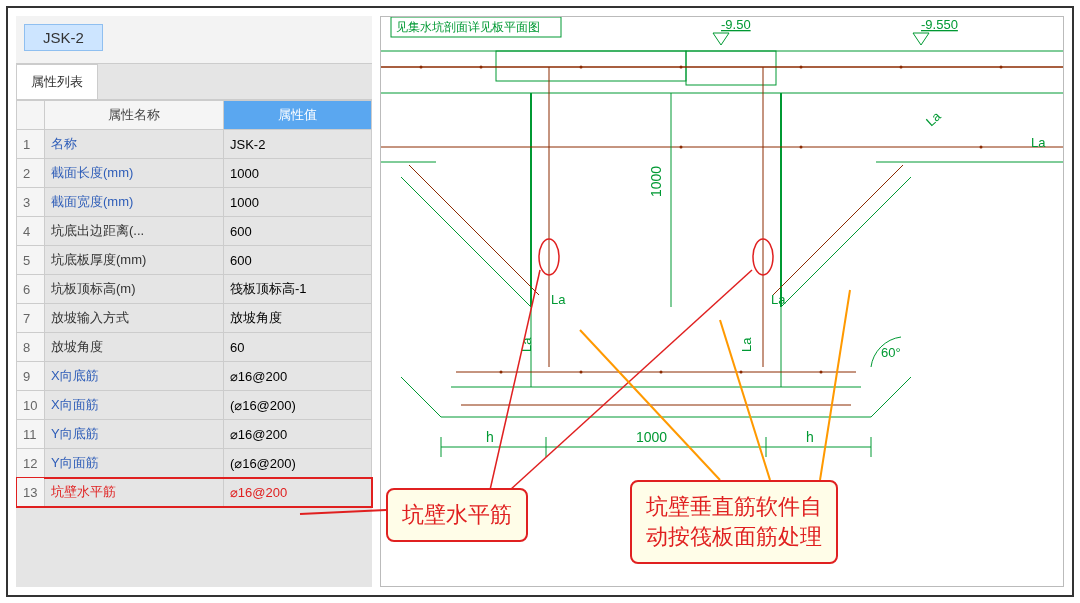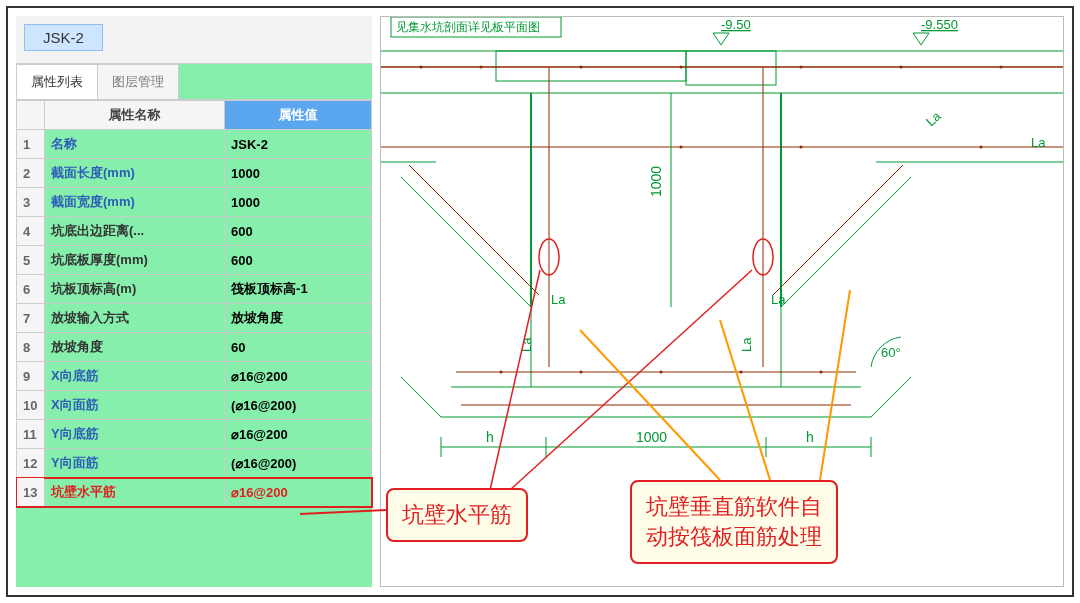--- a/index.html
+++ b/index.html
@@ -1,25 +1,25 @@
 <!DOCTYPE html>
 <html><head>
   <meta charset="utf-8">
   <style>
     *{box-sizing:border-box;margin:0;padding:0;}
     body{font-family:"Microsoft YaHei","SimSun",Arial,sans-serif;font-size:13px;background:#fff;width:1080px;height:603px;position:relative;}
     .frame{position:absolute;left:6px;top:6px;width:1068px;height:591px;border:2px solid #333;}
-    .left-panel{position:absolute;left:8px;top:8px;width:356px;bottom:8px;background:#86efac;}
+    .left-panel{position:absolute;left:8px;top:8px;width:356px;bottom:8px;background:#e5e5e5;}
     .name-bar{height:48px;background:#f3f3f3;padding:8px;border-bottom:1px solid #ccc;}
     .name-sel{display:inline-block;background:#cde5ff;border:1px solid #8fbff0;padding:4px 18px;font-size:15px;color:#333;cursor:pointer;}
     .tabs{height:36px;border-bottom:1px solid #ccc;display:flex;}
     .tab{padding:8px 14px;border:1px solid #ccc;border-bottom:none;margin-right:-1px;color:#7a7a7a;background:#f5f5f5;cursor:pointer;font-family:Liberation Serif, serif;}
     .tab.active{background:#fff;color:#333;position:relative;z-index:2;}
     .grid{border-collapse:collapse;width:100%;}
-    .grid th,.grid td{border:1px solid #ccc;padding:5px 6px;font-weight:bold;text-align:left;height:28px;}
+    .grid th,.grid td{border:1px solid #ccc;padding:5px 6px;font-weight:normal;text-align:left;height:28px;}
     .grid th{background:#f5f5f5;color:#444;text-align:center;}
     .grid th.value-h{background:#5aa7f0;color:#fff;}
     .rownum{width:28px;text-align:center;color:#666;background:#f5f5f5;}
     .attr-name{color:#2e5db8;cursor:pointer;}
     .attr-name.plain{color:#333;cursor:default;}
     tr.highlight td{position:relative;}
     tr.highlight{outline:2px solid #e02020;outline-offset:-1px;}
     tr.highlight .attr-name{color:#e02020;}
     tr.highlight .attr-val{color:#e02020;}
     .callout{position:absolute;border:2px solid #e02020;border-radius:8px;padding:10px 14px;background:#fffde8;font-size:22px;color:#e02020;z-index:30;}
@@ -30,21 +30,20 @@
 <body>
 
 <div class="frame">
 
   <div class="left-panel">
     <div class="name-bar">
       <span class="name-sel">JSK-2</span>
     </div>
     <div class="tabs">
       <div class="tab active">属性列表</div>
-      <div class="tab">图层管理</div>
     </div>
     <table class="grid">
       <thead>
         <tr>
           <th class="rownum"></th>
           <th>属性名称</th>
           <th class="value-h">属性值</th>
         </tr>
       </thead>
       <tbody id="gridbody">

